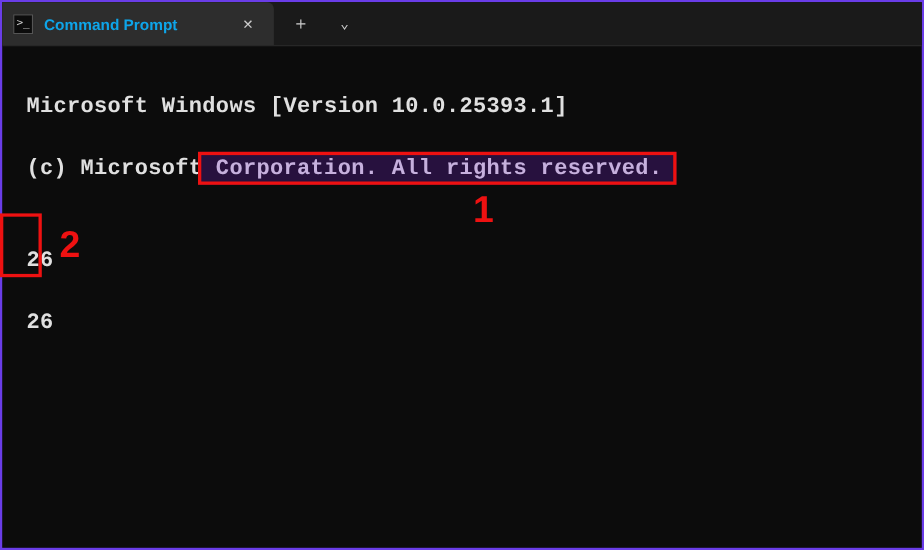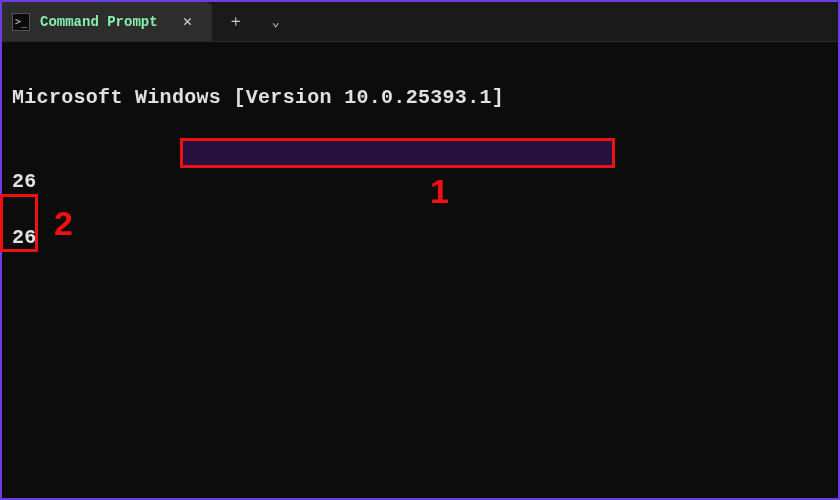--- a/index.html
+++ b/index.html
@@ -34,25 +34,25 @@
   }
   .tab-icon {
     width: 18px; height: 18px;
     background: #0c0c0c;
     border: 1px solid #555;
     margin-right: 10px;
     display: flex; align-items: center; justify-content: center;
   }
   .tab-icon span { color: #ccc; font-size: 10px; font-family: monospace; }
   .tab-title {
-    color: #86efac;
-    font-family: Liberation Mono, monospace;
+    color: #0ea5e9;
+    font-family: Liberation Sans, sans-serif;
     font-size: 14px;
     font-weight: 600;
-    margin-right: 20px;
+    margin-right: 54px;
   }
   .tab-close {
     color: #ccc;
     font-size: 15px;
     width: 20px; height: 20px;
     display: flex; align-items: center; justify-content: center;
     cursor: pointer;
     border-radius: 3px;
   }
   .titlebar-actions {
@@ -72,21 +72,21 @@
     padding: 14px 10px;
     color: #e0e0e0;
     font-size: 20px;
     line-height: 1.4;
     font-weight: 600;
     letter-spacing: 0.3px;
     font-family: Consolas, "Courier New", monospace;
     white-space: pre;
     position: relative;
   }
-  .line { display: block; }
+  .line { display: block; margin-left: 12px; }
   .hl-cmd {
     position: absolute;
     border: 3px solid #e11;
     background: rgba(120, 30, 210, 0.25);
     pointer-events: none;
   }
   .hl-out {
     position: absolute;
     border: 3px solid #e11;
     pointer-events: none;
@@ -113,20 +113,21 @@
       <span class="tab-close">✕</span>
     </div>
     <div class="titlebar-actions">
       <span class="new-tab">＋</span>
       <span class="dropdown">⌄</span>
     </div>
   </div>
 
   <div class="terminal">
 <span class="line">Microsoft Windows [Version 10.0.25393.1]</span>
+<span class="line">(c) Microsoft Corporation. All rights reserved.</span>
 <span class="line"></span>
 <span class="line">26</span>
 <span class="line">26</span>
 <span class="line"></span>
 <span class="line"></span>
 
 
     <div class="hl-cmd" style="left:178px; top:96px; width:435px; height:30px;"></div>
     <div class="hl-out" style="left:-2px; top:152px; width:38px; height:58px;"></div>
     <div class="anno" style="left:428px; top:126px;">1</div>

